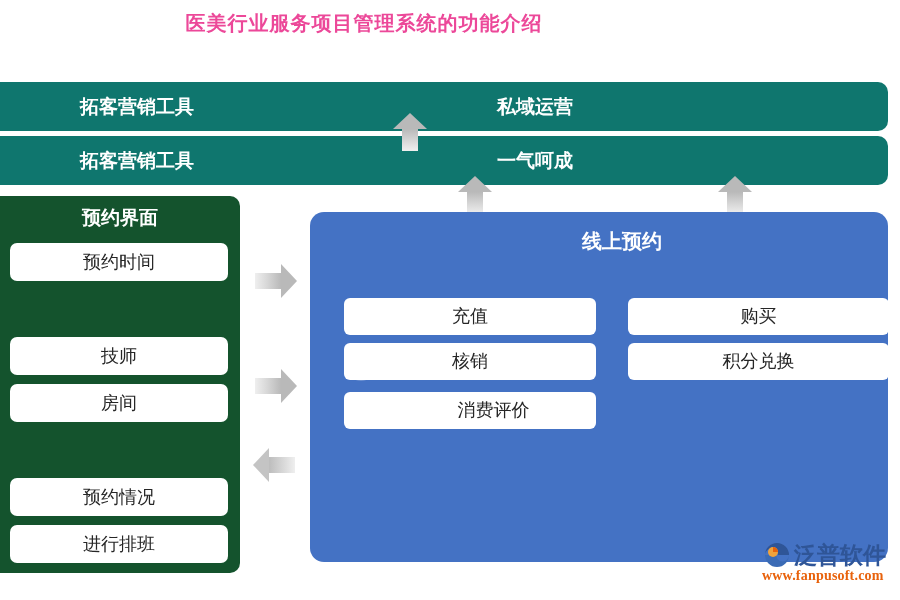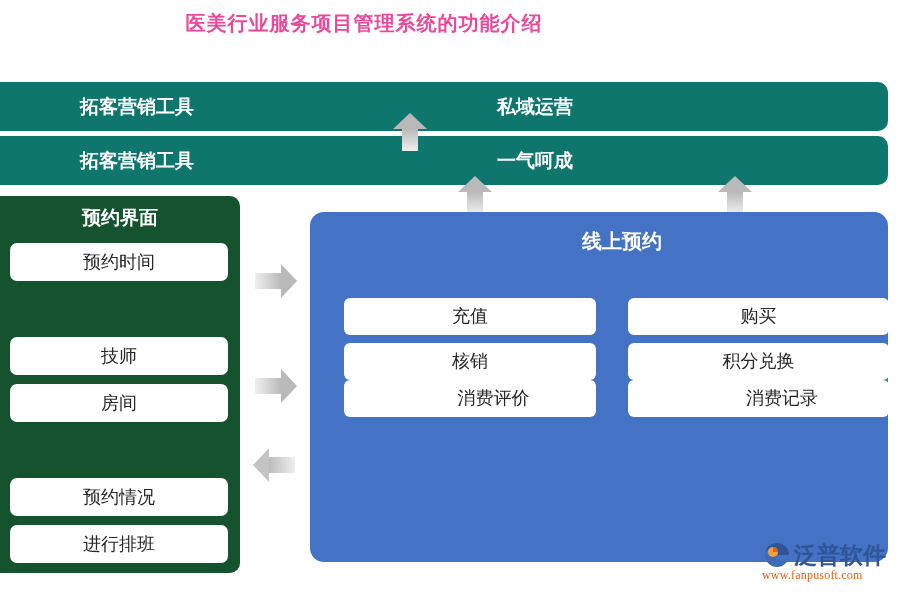--- a/index.html
+++ b/index.html
@@ -197,21 +197,21 @@
     text-align: center;
     color: #262626;
     font-size: 18px;
     font-family: "Liberation Serif", "DejaVu Serif", serif;
     box-sizing: border-box;
   }
   .blue-btn.col-left  { left: 34px;  width: 252px; }
   .blue-btn.col-right { left: 318px; width: 261px; }
   .blue-row-0 { top: 62px; margin-top: 24px; }
   .blue-row-1 { top: 131px; }
-  .blue-row-2 { top: 168px; padding-left: 47px; }
+  .blue-row-2 { top: 180px; padding-left: 47px; }
 
   
   #watermark-center {
     position: absolute;
     left: 348px;
     top: 352px;
     width: 130px;
     height: 34px;
     opacity: 0.22;
     display: flex;
@@ -245,22 +245,22 @@
     color: #2f5597;
     font-size: 23px;
     font-weight: bold;
     margin-left: 2px;
     letter-spacing: 0px;
     font-family: "Liberation Serif", "DejaVu Serif", serif;
     white-space: nowrap;
   }
   #logo-url {
     color: #e8620c;
-    font-size: 12px;
-    font-weight: normal;
+    font-size: 14px;
+    font-weight: bold;
     margin-top: -2px;
     letter-spacing: 0.2px;
     font-family: "Liberation Serif", "DejaVu Serif", serif;
     white-space: nowrap;
   }
 </style>
 </head>
 <body>
 
 <div id="canvas">
@@ -314,21 +314,20 @@
   </div>
 
   <div id="blue-panel">
     <div id="blue-panel-title">线上预约</div>
 
     <div class="blue-btn col-left  blue-row-0">充值</div>
     <div class="blue-btn col-right blue-row-0">购买</div>
     <div class="blue-btn col-left  blue-row-1">核销</div>
     <div class="blue-btn col-right blue-row-1">积分兑换</div>
     <div class="blue-btn col-left  blue-row-2">消费评价</div>
-    <div class="blue-btn col-right blue-row-2">消费记录</div>
   </div>
 
   <div id="watermark-center">
     <svg width="26" height="26" viewBox="0 0 26 26">
       <path d="M13 1 A12 12 0 1 0 25 13 L13 13 Z" fill="#ffffff"></path>
       <circle cx="9" cy="9" r="4" fill="#ffffff"></circle>
     </svg>
     <span class="wm-text">泛普软件</span>
   </div>
 

